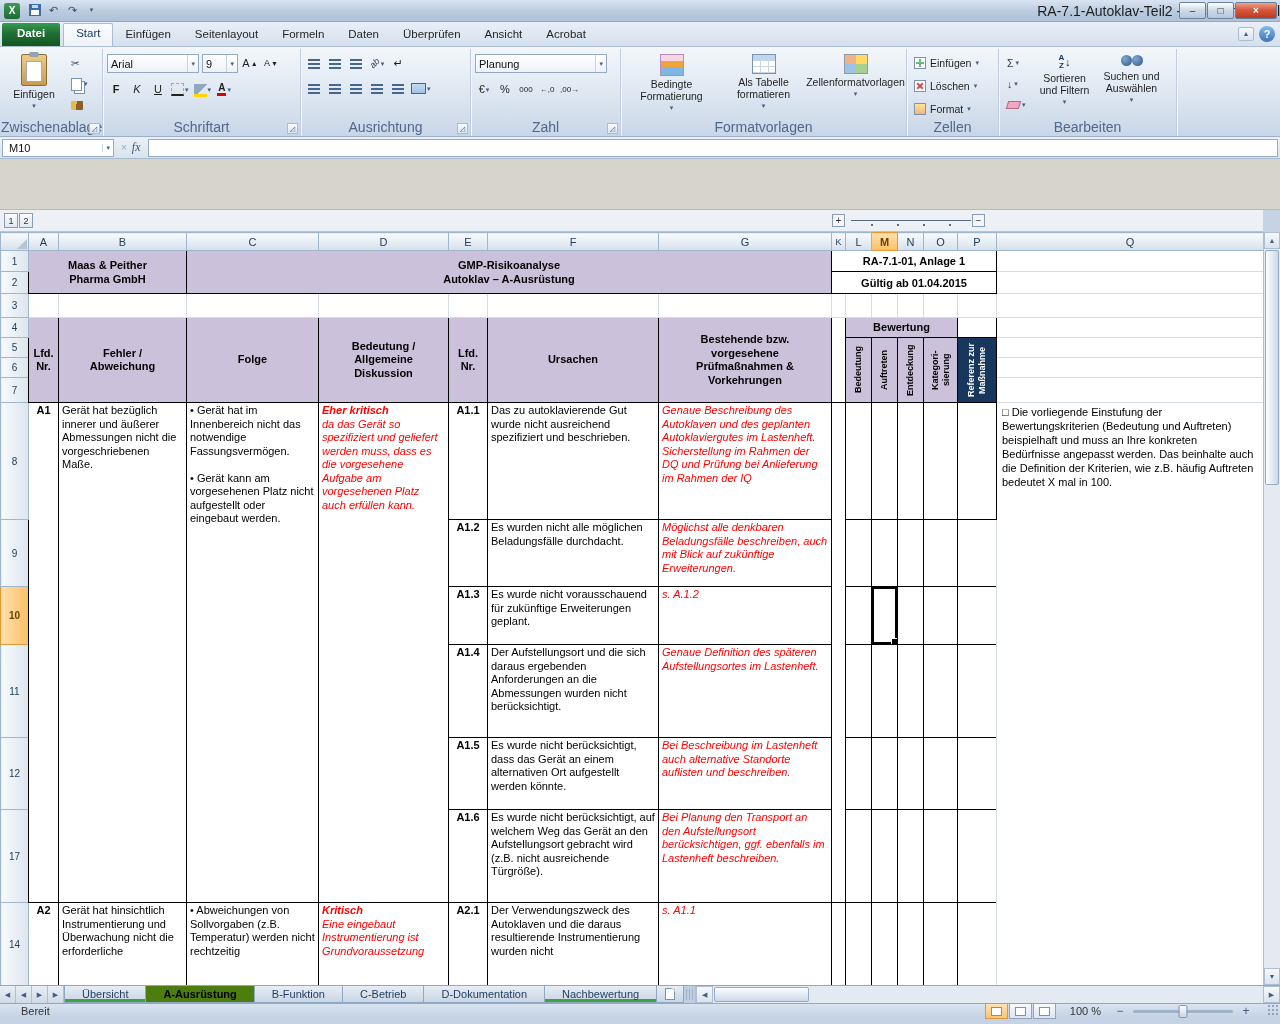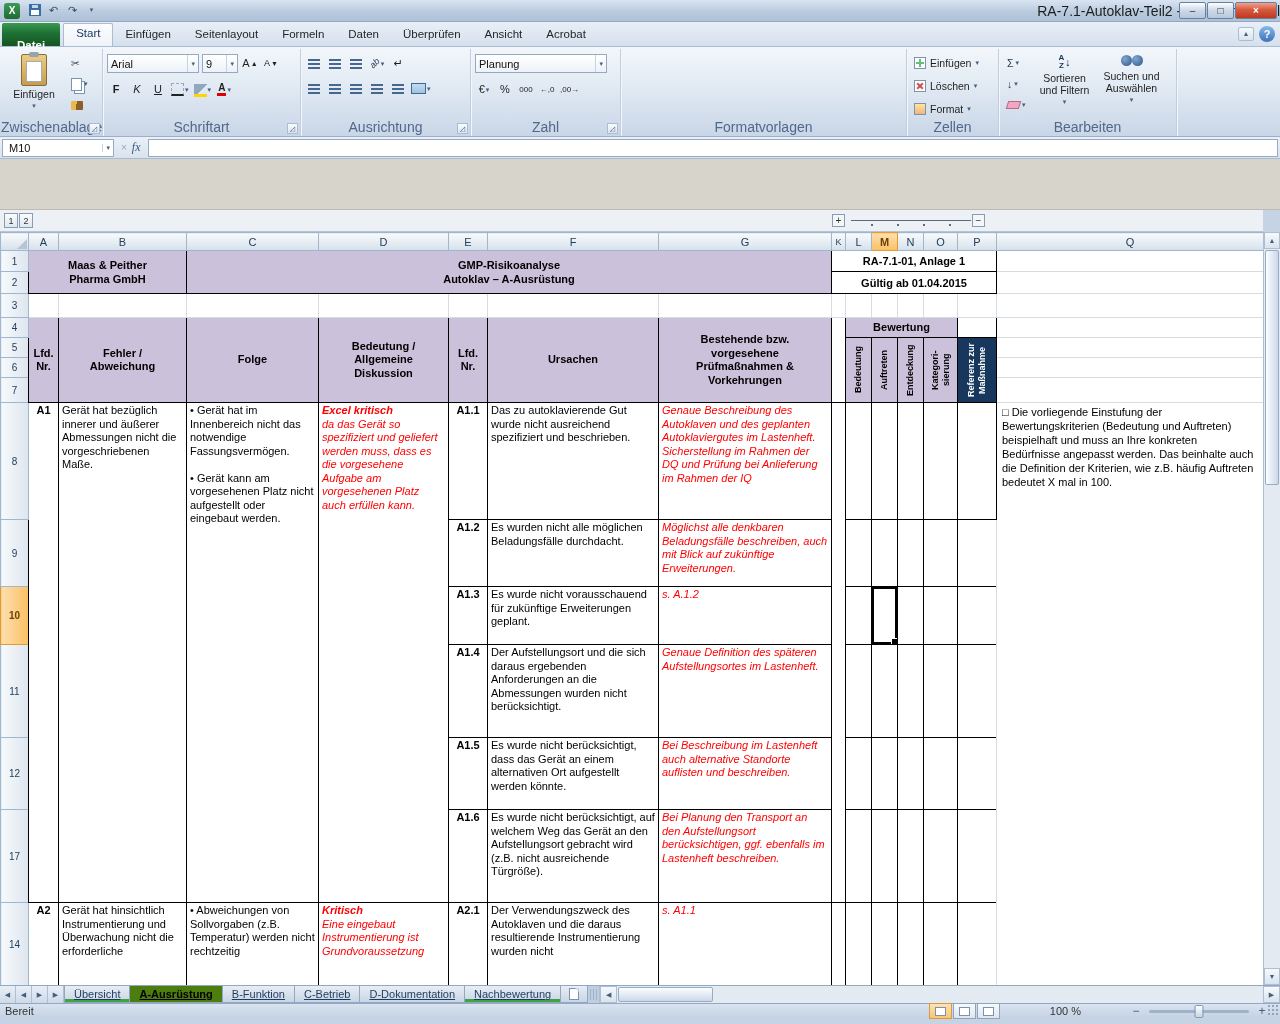--- a/index.html
+++ b/index.html
@@ -25,21 +25,21 @@
     text-align:center; color:#333; }
   .winbtn.close { width:42px; background:linear-gradient(#F0A18C,#D6593F 45%,#BE3A1F);
     color:#fff; font-weight:bold; }
 
   
   .tabrow { position:absolute; top:22px; left:0; right:0; height:25px;
     background:linear-gradient(#E9EFF7,#D5E0ED); border-bottom:1px solid #A9BCD3;
     display:flex; align-items:flex-end; padding-left:2px; }
   .rtab { height:21px; padding:3px 12px 0; font-size:11.5px; color:#262626; }
   .rtab.file { height:23px; background:linear-gradient(#399B50,#1E7034 45%,#14561F);
-    color:#fff; font-weight:bold; border-radius:2px 2px 0 0; margin-right:3px; padding:16px 15px 0; }
+    color:#fff; font-weight:bold; border-radius:2px 2px 0 0; margin-right:3px; padding:4px 15px 0; }
   .rtab.active { height:23px; background:linear-gradient(#FBFDFE,#EEF3F9);
     border:1px solid #A9BCD3; border-bottom:0; border-radius:2px 2px 0 0; color:#15355E; }
   .tabrow-right { position:absolute; right:5px; top:4px; display:flex; gap:5px; align-items:center; }
   .helpbtn { width:16px; height:16px; border-radius:50%; background:linear-gradient(#86B8EC,#3E73B7);
     color:#fff; font-size:11px; font-weight:bold; text-align:center; line-height:16px; }
   .collapse-btn { width:16px; height:14px; border:1px solid #A9BCD2; border-radius:2px;
     background:linear-gradient(#F6F9FC,#D9E3EF); color:#44607F; font-size:8px; text-align:center; line-height:12px; }
 
   
   .ribbon { position:absolute; top:47px; left:0; right:0; height:90px;
@@ -188,42 +188,42 @@
     font-size:7px; color:#44607F; text-align:center; line-height:15px; }
   .vthumb { margin:1px; height:235px; background:linear-gradient(90deg,#FDFEFF,#CBD8E7);
     border:1px solid #96ABC4; border-radius:2px; }
   .vtrack { flex:1; }
 
   
   .tabsbar { position:absolute; top:985px; left:0; right:0; height:18px; background:#BFCEE0;
     border-top:1px solid #8FA8C4; display:flex; align-items:stretch; font-size:11px; }
   .tnav { width:16px; display:flex; align-items:center; justify-content:center; font-size:7px;
     color:#44607F; border-right:1px solid #AEBFD3; background:linear-gradient(#E9EFF5,#CFDAE8); }
-  .stab { padding:0 9px; display:flex; align-items:center; background:linear-gradient(#E7EDF4,#C9D5E4);
-    border:1px solid #8FA8C4; border-top:none; margin-right:-1px; color:#1F3A5F; position:relative;text-decoration:underline; }
+  .stab { padding:0 17px; display:flex; align-items:center; background:linear-gradient(#E7EDF4,#C9D5E4);
+    border:1px solid #8FA8C4; border-top:none; margin-right:-1px; color:#1F3A5F; position:relative; }
   .stab.active { background:#4d7c0f; font-weight:bold; color:#000; z-index:2; }
   .stab.green { box-shadow:inset 0 -3px 0 #3FA33F; }
   .ins-tab { width:28px; display:flex; align-items:center; justify-content:center;
     background:linear-gradient(#E7EDF4,#C9D5E4); border:1px solid #8FA8C4; border-top:none; }
   .mini-sheet { width:10px; height:12px; background:#fff; border:1px solid #7A93B2; position:relative; }
   .mini-sheet::after { content:""; position:absolute; right:-1px; top:-1px;
     border-left:4px solid transparent; border-top:4px solid #C9D5E4; }
   .hsplit { width:7px; background:repeating-linear-gradient(90deg,#9FB2C8 0 1px,transparent 1px 3px);
     margin:3px 2px; }
   .hscroll { display:flex; flex:1; background:#E4EAF2; border-left:1px solid #AEBFD3; }
   .hbtn { width:17px; background:linear-gradient(#F7FAFC,#D9E2EE); border:1px solid #AEBFD3;
     font-size:7px; color:#44607F; display:flex; align-items:center; justify-content:center; }
   .hthumb { width:95px; margin:1px; background:linear-gradient(#FDFEFF,#CBD8E7);
     border:1px solid #96ABC4; border-radius:2px; }
   .htrack { flex:1; }
 
   
   .status { position:absolute; top:1003px; left:0; right:0; height:15px;
     background:linear-gradient(#D9E3F0,#C4D2E4); border-top:1px solid #93A8C1;
-    display:flex; align-items:center; font-size:11px; color:#333; padding:0 5px;gap:36px; }
+    display:flex; align-items:center; font-size:11px; color:#333; padding:0 21px; }
   .status .mode { margin-right:auto; }
   .views { display:flex; gap:1px; margin-right:14px; }
   .vw { width:23px; height:16px; border:1px solid #8FA4BC; background:linear-gradient(#F8FAFC,#DCE5EF);
     display:flex; align-items:center; justify-content:center; }
   .vw.on { background:linear-gradient(#FDE3B5,#FAC570); border-color:#D89A3E; }
   .vw i { width:11px; height:9px; background:#fff; border:1px solid #7F93A8; display:block; }
   .zoomlabel { margin-right:12px; }
   .slider { display:flex; align-items:center; gap:6px; margin-right:6px; }
   .track { width:100px; height:3px; background:#9FB2C8; border-radius:2px; position:relative; }
   .thumb { position:absolute; left:50%; top:-5px; width:9px; height:13px; transform:translateX(-50%);
@@ -397,20 +397,37 @@
           <div class="fbtn" style="font-size:8px">000</div>
           <div class="fbtn" style="font-size:8px">←,0</div>
           <div class="fbtn" style="font-size:8px">,00→</div>
         </div>
       </div>
       <div class="g-label">Zahl</div>
       <div class="launcher">◿</div>
     </div>
 
     <div class="group" style="width:286px">
+      <div class="g-body" style="justify-content:center">
+        <div class="bigbtn wide">
+          <div class="icon-cf"></div>
+          <span class="lbl2">Bedingte Formatierung</span>
+          <span class="caret">▾</span>
+        </div>
+        <div class="bigbtn wide">
+          <div class="icon-tbl"></div>
+          <span class="lbl2">Als Tabelle formatieren</span>
+          <span class="caret">▾</span>
+        </div>
+        <div class="bigbtn wide">
+          <div class="icon-cs"></div>
+          <span class="lbl2">Zellenformatvorlagen</span>
+          <span class="caret">▾</span>
+        </div>
+      </div>
       <div class="g-label">Formatvorlagen</div>
     </div>
 
     <div class="group" style="width:92px">
       <div class="col" style="padding-top:2px">
         <div class="zrow">
           <span class="ic-cell ins"></span>
           <span>Einfügen</span>
             <span class="caret">▾</span>
         </div>
@@ -598,21 +615,21 @@
         <td class="c"></td>
       </tr>
       <tr style="height:117px">
         <th class="rh">8</th>
         <td class="tb idcell" rowspan="6">A1</td>
         <td class="tb txt" rowspan="6">Gerät hat bezüglich innerer und äußerer Abmessungen nicht die vorgeschriebenen Maße.</td>
         <td class="tb txt pre" rowspan="6">• Gerät hat im Innenbereich nicht das notwendige Fassungsvermögen.
 
 • Gerät kann am vorgesehenen Platz nicht aufgestellt oder eingebaut werden.</td>
         <td class="tb red" rowspan="6">
-          <span class="tt">Excel kritisch</span>
+          <span class="tt">Eher kritisch</span>
           <span class="tx">da das Gerät so spezifiziert und geliefert werden muss, dass es die vorgesehene Aufgabe am vorgesehenen Platz auch erfüllen kann.</span>
         </td>
         <td class="tb idcell">A1.1</td>
         <td class="tb txt">Das zu autoklavierende Gut wurde nicht ausreichend spezifiziert und beschrieben.</td>
         <td class="tb red">Genaue Beschreibung des Autoklaven und des geplanten Autoklaviergutes im Lastenheft. Sicherstellung im Rahmen der DQ und Prüfung bei Anlieferung im Rahmen der IQ</td>
         <td class="tb" rowspan="6"></td>
         <td class="tb"></td>
         <td class="tb"></td>
         <td class="tb"></td>
         <td class="tb"></td>

